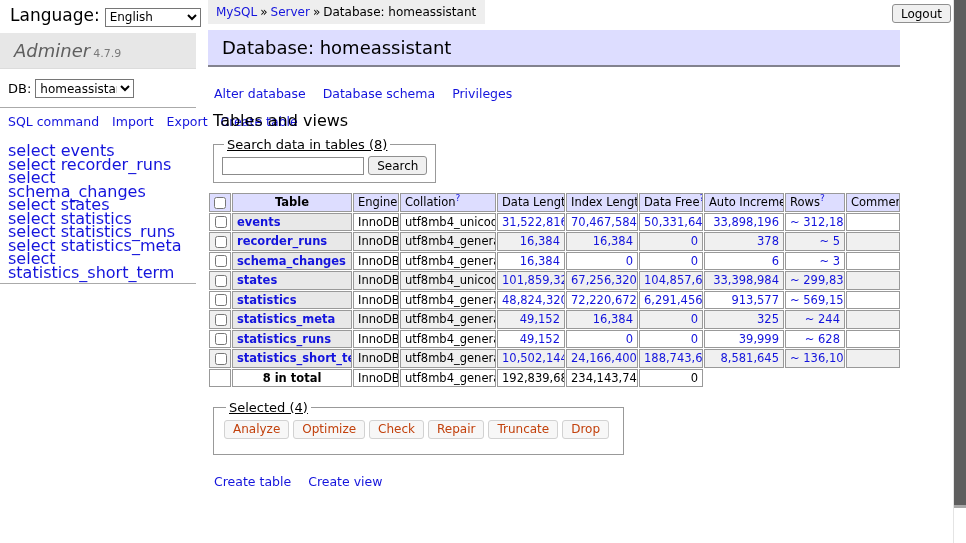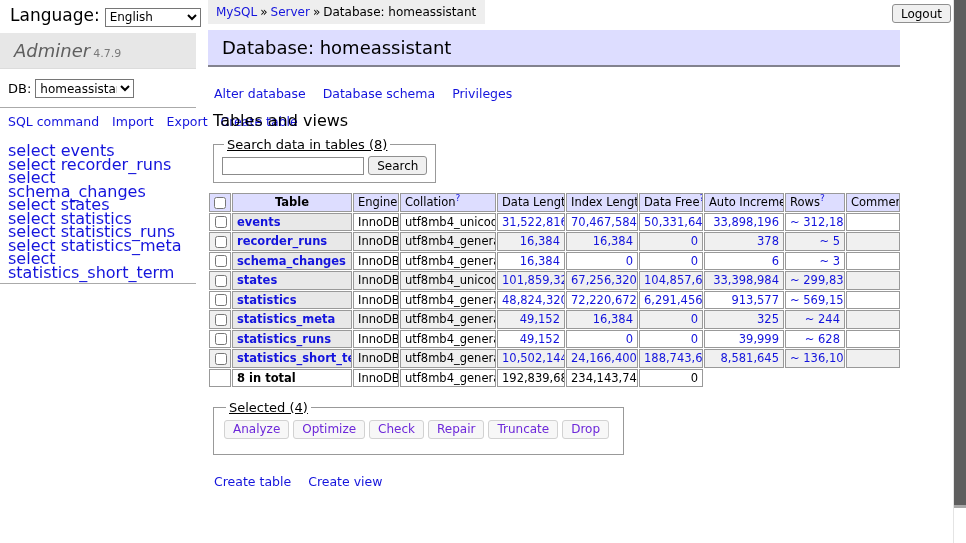--- a/index.html
+++ b/index.html
@@ -20,21 +20,21 @@
 
   
   .lang-row { position: absolute; top: 5px; left: 10px; white-space: nowrap; }
   .lang-row label { font-size: 17px; margin-right: 5px; }
   select { font-family: inherit; font-size: 12px; height: 19px; background: #fff;
            border: 1px solid #767676; }
   .lang-row select { width: 96px; }
   .btn { font-family: inherit; font-size: 12px; color: #000; background: #f0f0f0;
          border: 1px solid #8f8f8f; border-radius: 3px; padding: 1px 8px; height: 19px;
          cursor: pointer; }
-  .btn:disabled { color: #6d28d9; border-color: #d2d2d2; background: #f7f7f7; cursor: default; }
+  .btn:disabled { color: #c2410c; border-color: #d2d2d2; background: #f7f7f7; cursor: default; }
   .logout { position: absolute; top: 4px; right: 15px; }
 
   
   .left-col { position: absolute; top: 0; left: 0; width: 196px; }
   .brand-box { margin-top: 33px; background: #e7e7e7; padding: 7px 14px; height: 36px;
                border-bottom: 1px solid #dcdcdc; }
   .brand { font-style: italic; font-size: 18px; color: #5f5f5f; }
   .version { font-size: 11px; color: #7a7a7a; margin-left: 3px; }
   .db-row { margin: 10px 0 9px 8px; }
   .db-row label { font-size: 13px; margin-right: 4px; }
@@ -72,21 +72,21 @@
   thead td, thead th { background: #ddddff; text-align: left; font-weight: normal; }
   thead th.name-hdr { font-weight: bold; text-align: center; }
   sup.help { font-size: 9px; line-height: 0; }
   sup.help a { color: #1414dc; text-decoration: none; }
   tbody th.name { background: #e8e8e8; text-align: left; }
   tbody th.name a { font-weight: bold; }
   tbody tr:nth-of-type(even) td { background: #f0f0f0; }
   td.num { text-align: right; }
   td.cb, thead td.cbh { text-align: center; padding: 1px 2px; }
   input[type=checkbox] { width: 12px; height: 12px; margin: 1px; vertical-align: middle; }
-  tfoot th.total-name { background: #fff; text-align: left; font-weight: bold; }
+  tfoot th.total-name { background: #fff; text-align: center; font-weight: bold; }
   tfoot td { background: #fff; }
   tfoot td.ghost { border: none; background: transparent; }
 
   
   .selected-fs { margin-top: 12px; padding: 5px 10px 8px; }
   .selected-fs .btn-row { margin-bottom: 7px; }
   .selected-fs .btn-row .btn { margin-right: 4px; }
   .move-row { font-size: 13px; white-space: nowrap; }
   .move-row select { width: 120px; margin: 0 4px; vertical-align: middle; }
   .move-row .btn { margin-right: 4px; vertical-align: middle; }

